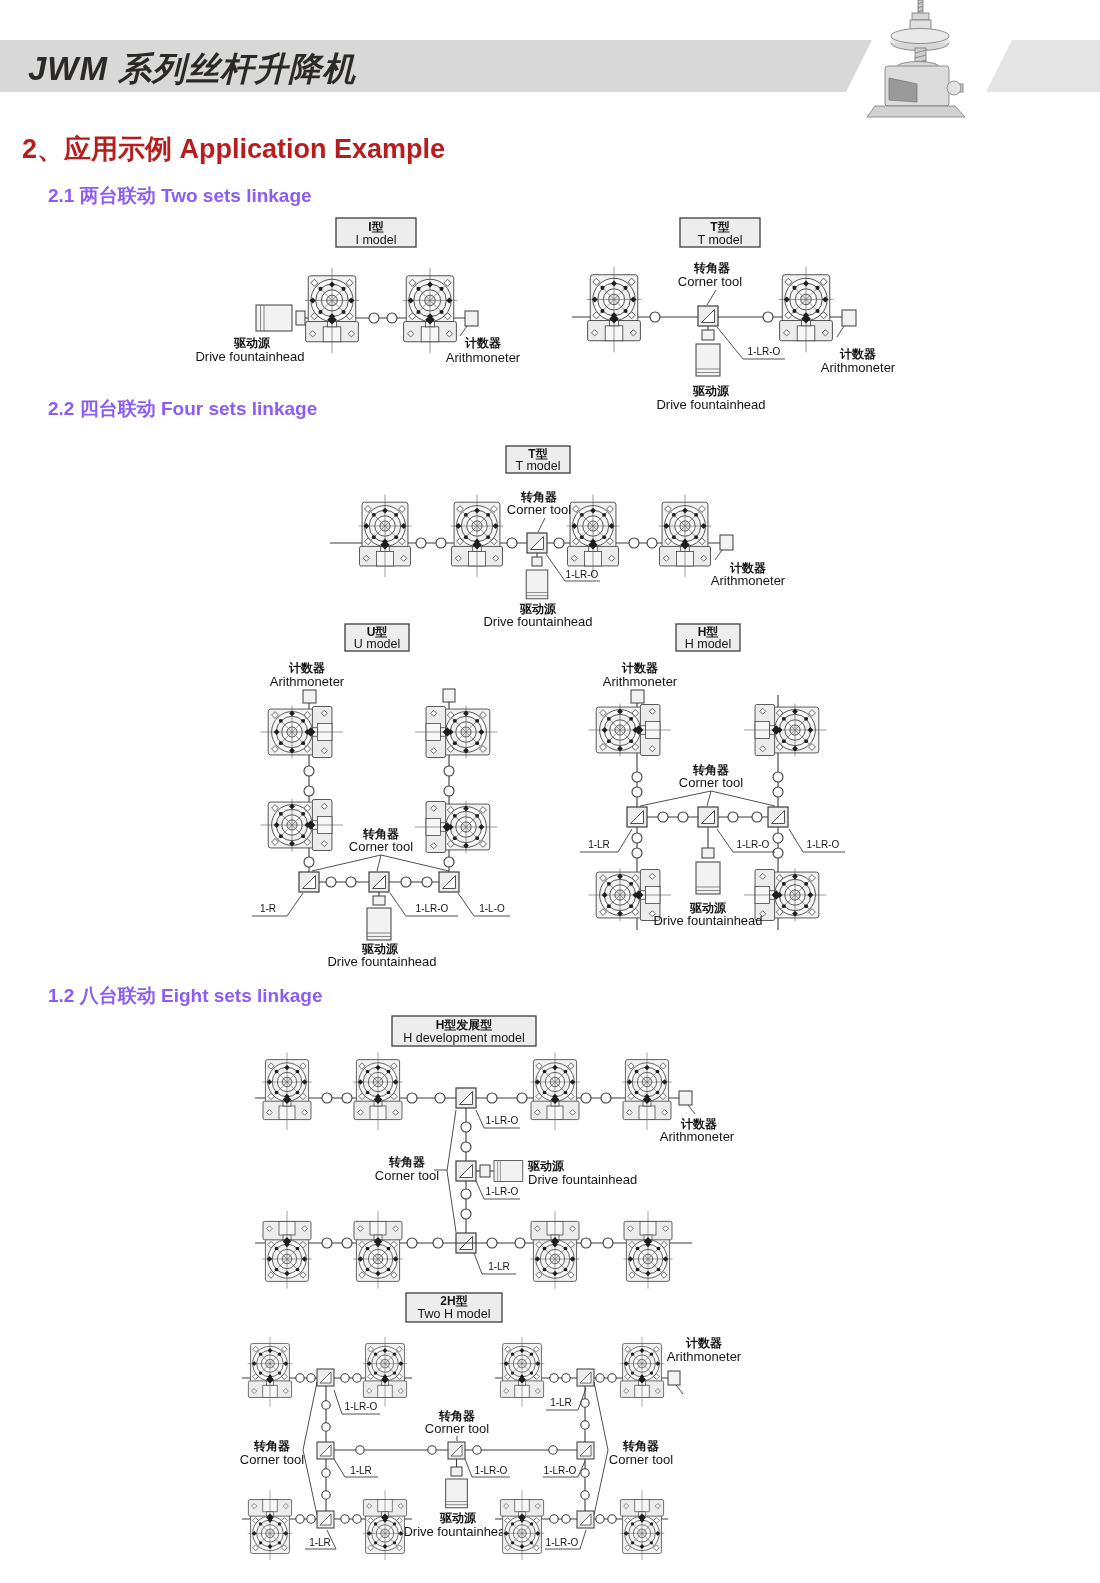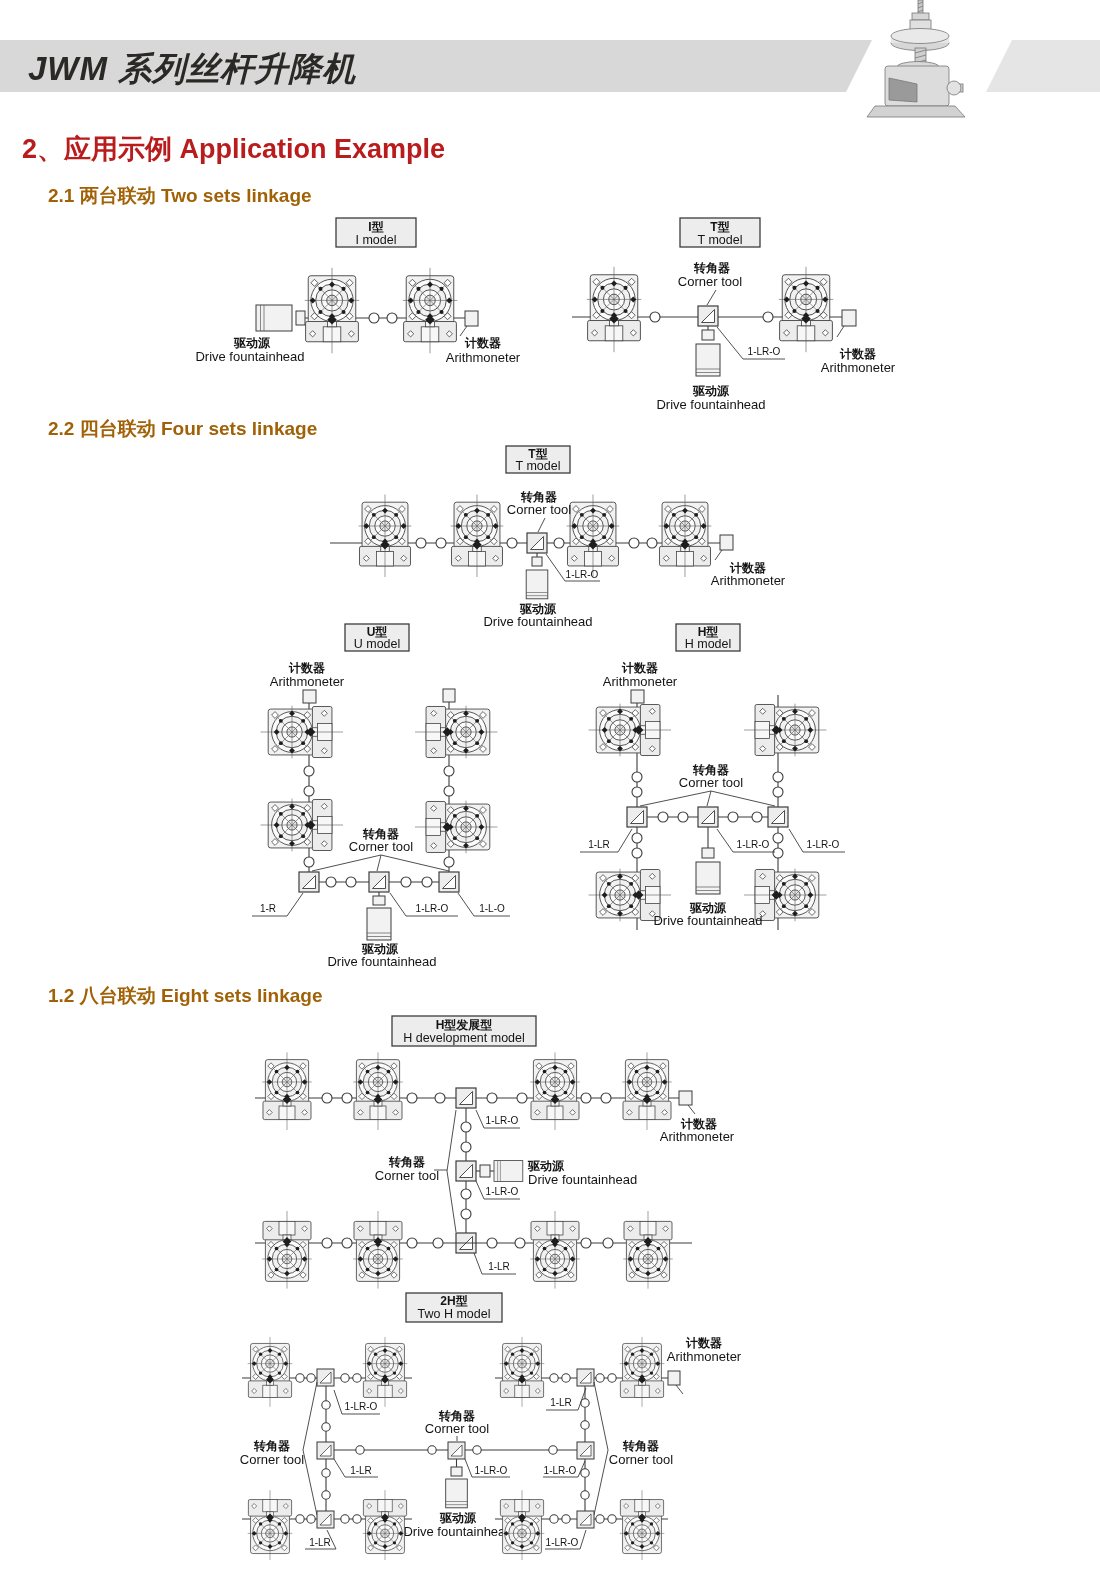--- a/index.html
+++ b/index.html
@@ -3,21 +3,21 @@
 <meta charset="utf-8">
 <style>
   html,body { margin:0; padding:0; }
   body { width:1100px; height:1583px; position:relative; background:#ffffff;
          font-family:"Liberation Sans","DejaVu Sans",sans-serif; overflow:hidden; }
   .abs { position:absolute; }
   svg { position:absolute; left:0; overflow:visible; display:block; }
 
   .banner-title { font-style:italic; font-weight:700; font-size:33px; fill:#2b2926; letter-spacing:1px; }
   .sec-heading { left:22px; top:131px; font-size:27px; font-weight:700; color:#b91c1c; }
-  .sub-heading { left:48px; font-size:19px; font-weight:700; color:#a16207; }
+  .sub-heading { left:48px; font-size:19px; font-weight:700; color:#8b5cf6; }
 
   
   .part  { fill:#f2f2f2; stroke:#3c3c3c; stroke-width:1; }
   .part2 { fill:#ececec; stroke:#3c3c3c; stroke-width:1; }
   .notch { fill:#f7f7f7; stroke:#3c3c3c; stroke-width:.9; }
   .ring  { fill:none; stroke:#3c3c3c; stroke-width:1; }
   .router{ fill:#fbfbfb; }
   .rmid  { fill:#f1f1f1; }
   .rinner{ fill:#e7e7e7; }
   .hair  { stroke:#5a5a5a; stroke-width:.7; fill:none; }
@@ -116,21 +116,21 @@
     <rect x="30" y="66" width="64" height="40" rx="3" fill="#dcdcdc"></rect>
     <polygon points="34,78 62,84 62,102 34,100" fill="#9a9a9a"></polygon>
     <rect x="94" y="84" width="14" height="8" fill="#cfcfcf"></rect>
     <circle cx="99" cy="88" r="7" fill="#e3e3e3"></circle>
     <polygon points="20,106 100,106 110,117 12,117" fill="#d2d2d2"></polygon>
   </g>
 </svg>
 
 <div class="abs sec-heading">2、应用示例 Application Example</div>
 <div class="abs sub-heading" style="top:183px">2.1 两台联动 Two sets linkage</div>
-<div class="abs sub-heading" style="top:416px">2.2 四台联动 Four sets linkage</div>
+<div class="abs sub-heading" style="top:396px">2.2 四台联动 Four sets linkage</div>
 <div class="abs sub-heading" style="top:983px">1.2 八台联动 Eight sets linkage</div>
 
 <svg width="1100" height="212" viewBox="0 200 1100 212" style="top:200px">
 
   <g>
     <g>
       <rect x="336" y="218" width="80" height="29" class="mbox"></rect>
       <text x="376" y="230.5" class="tbcn tmid">I型</text>
       <text x="376" y="243.5" class="tben tmid">I model</text>
     </g>

